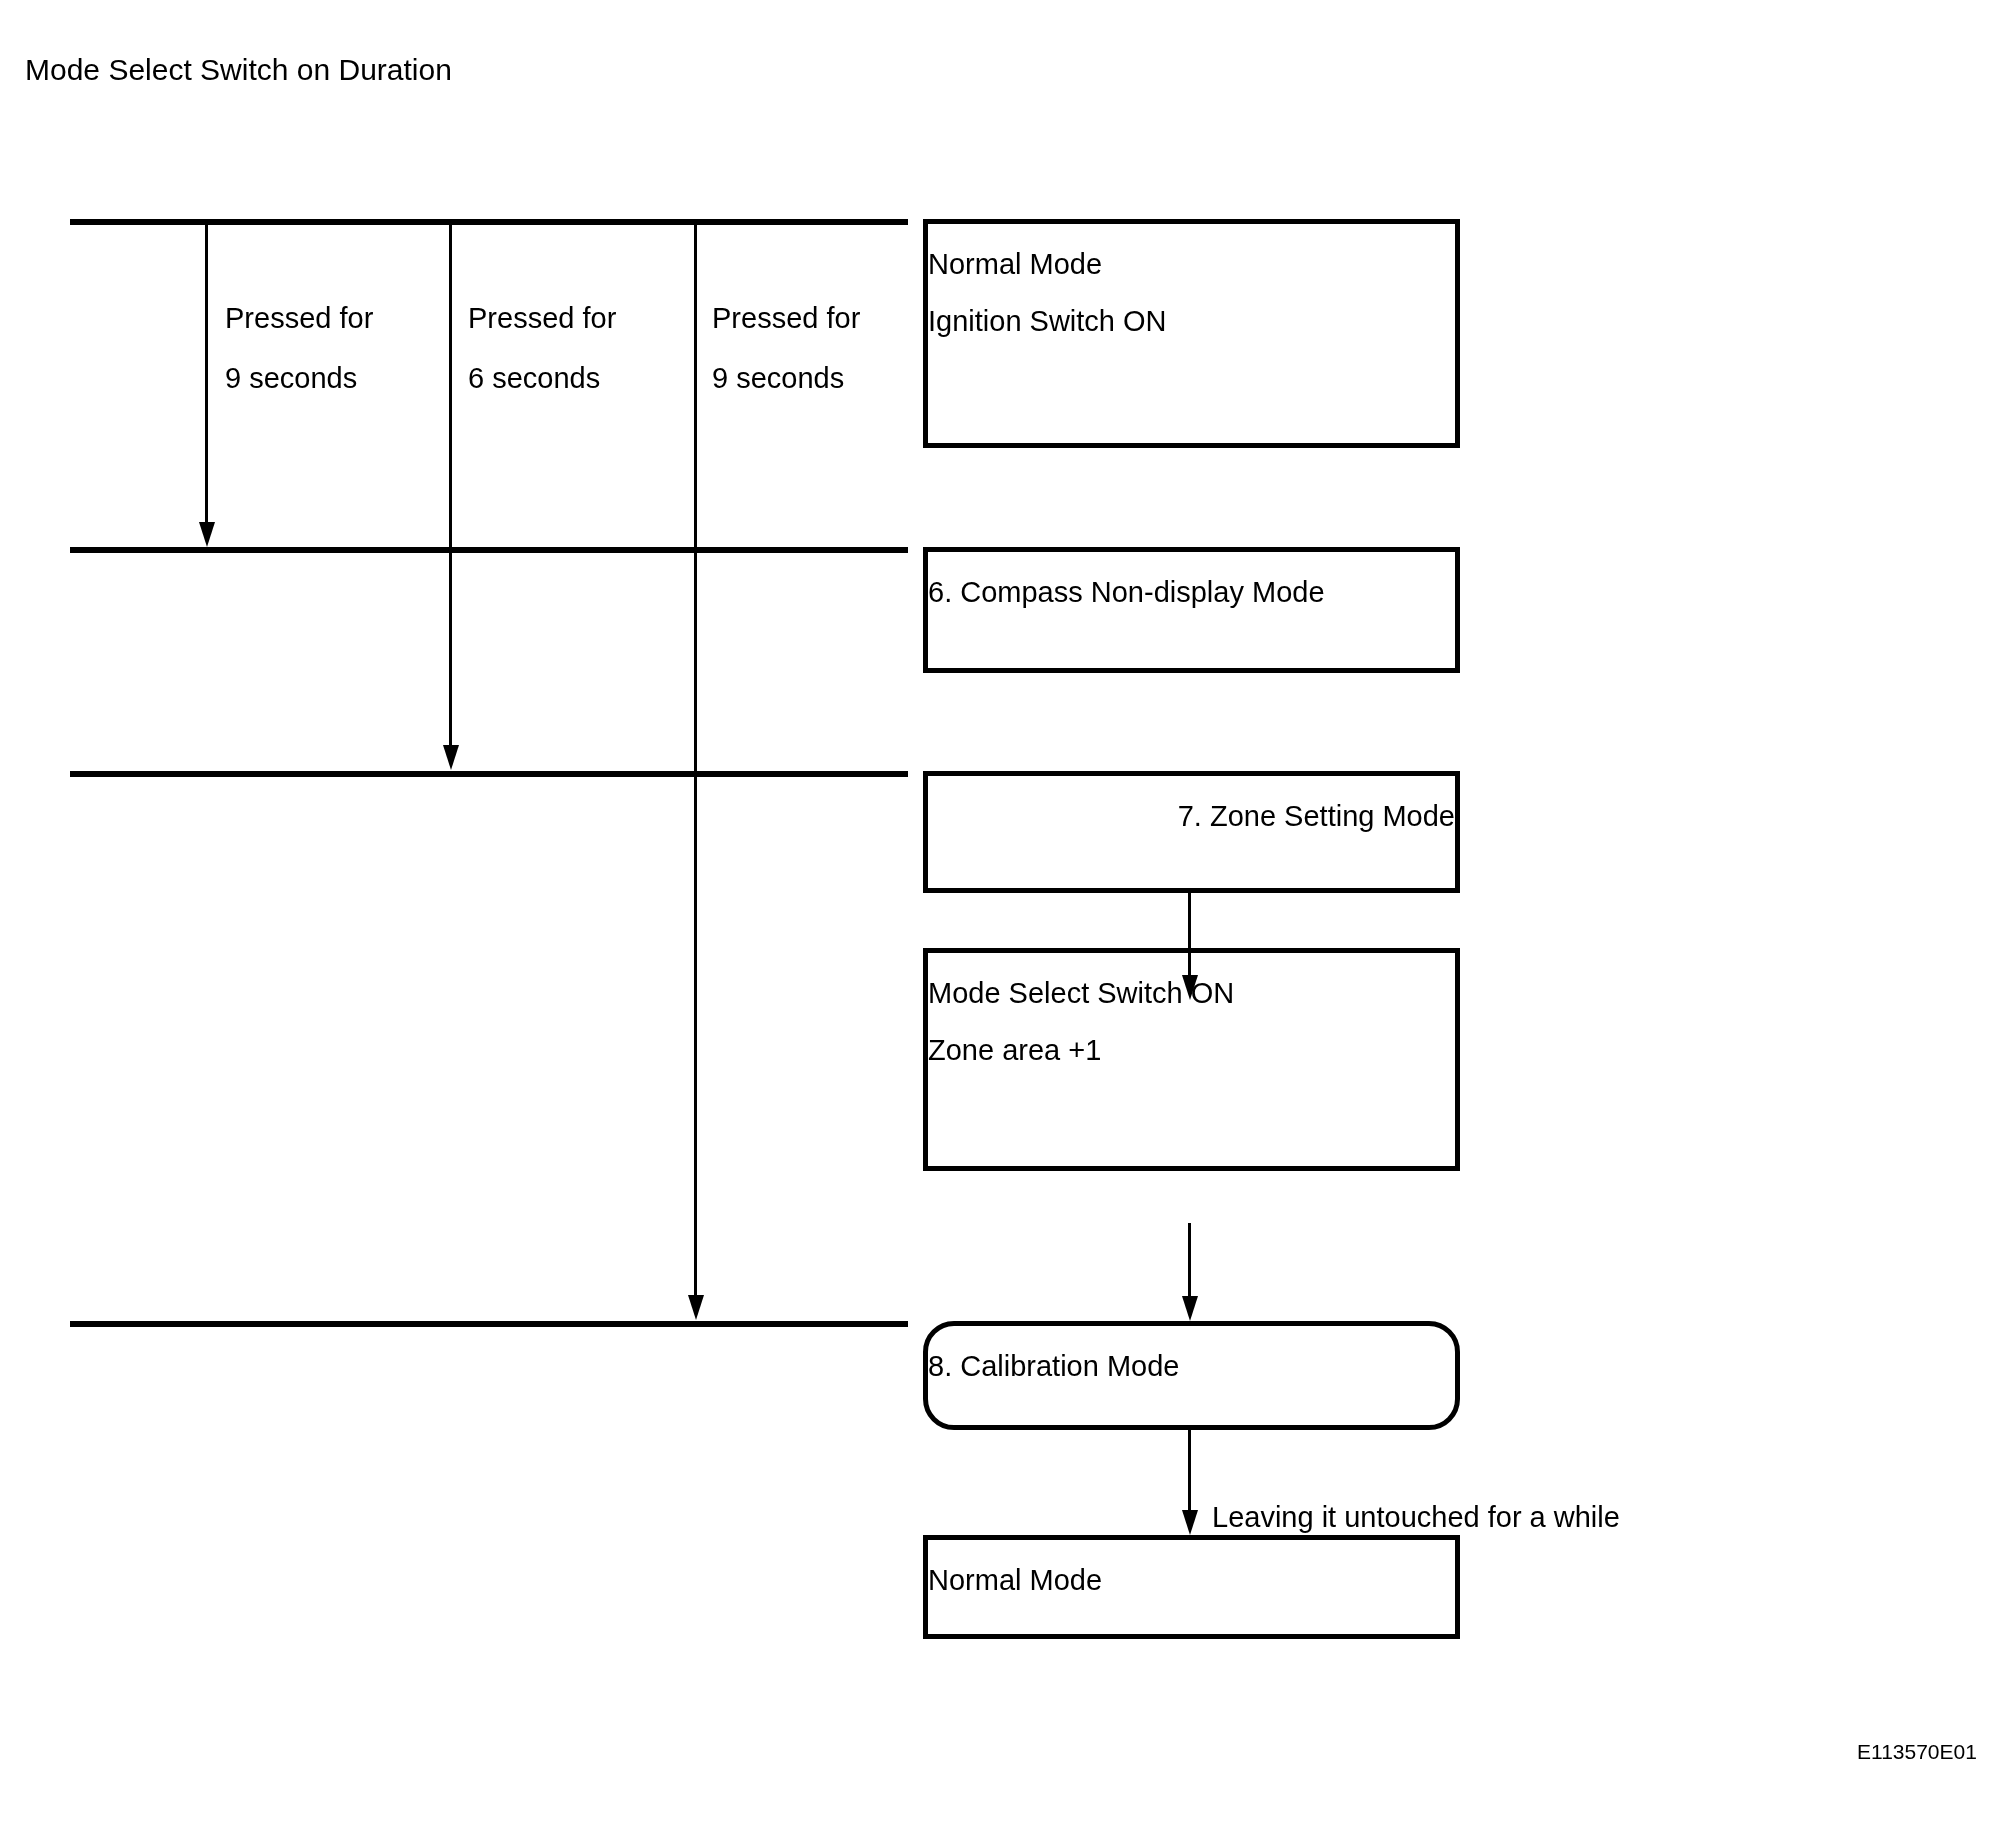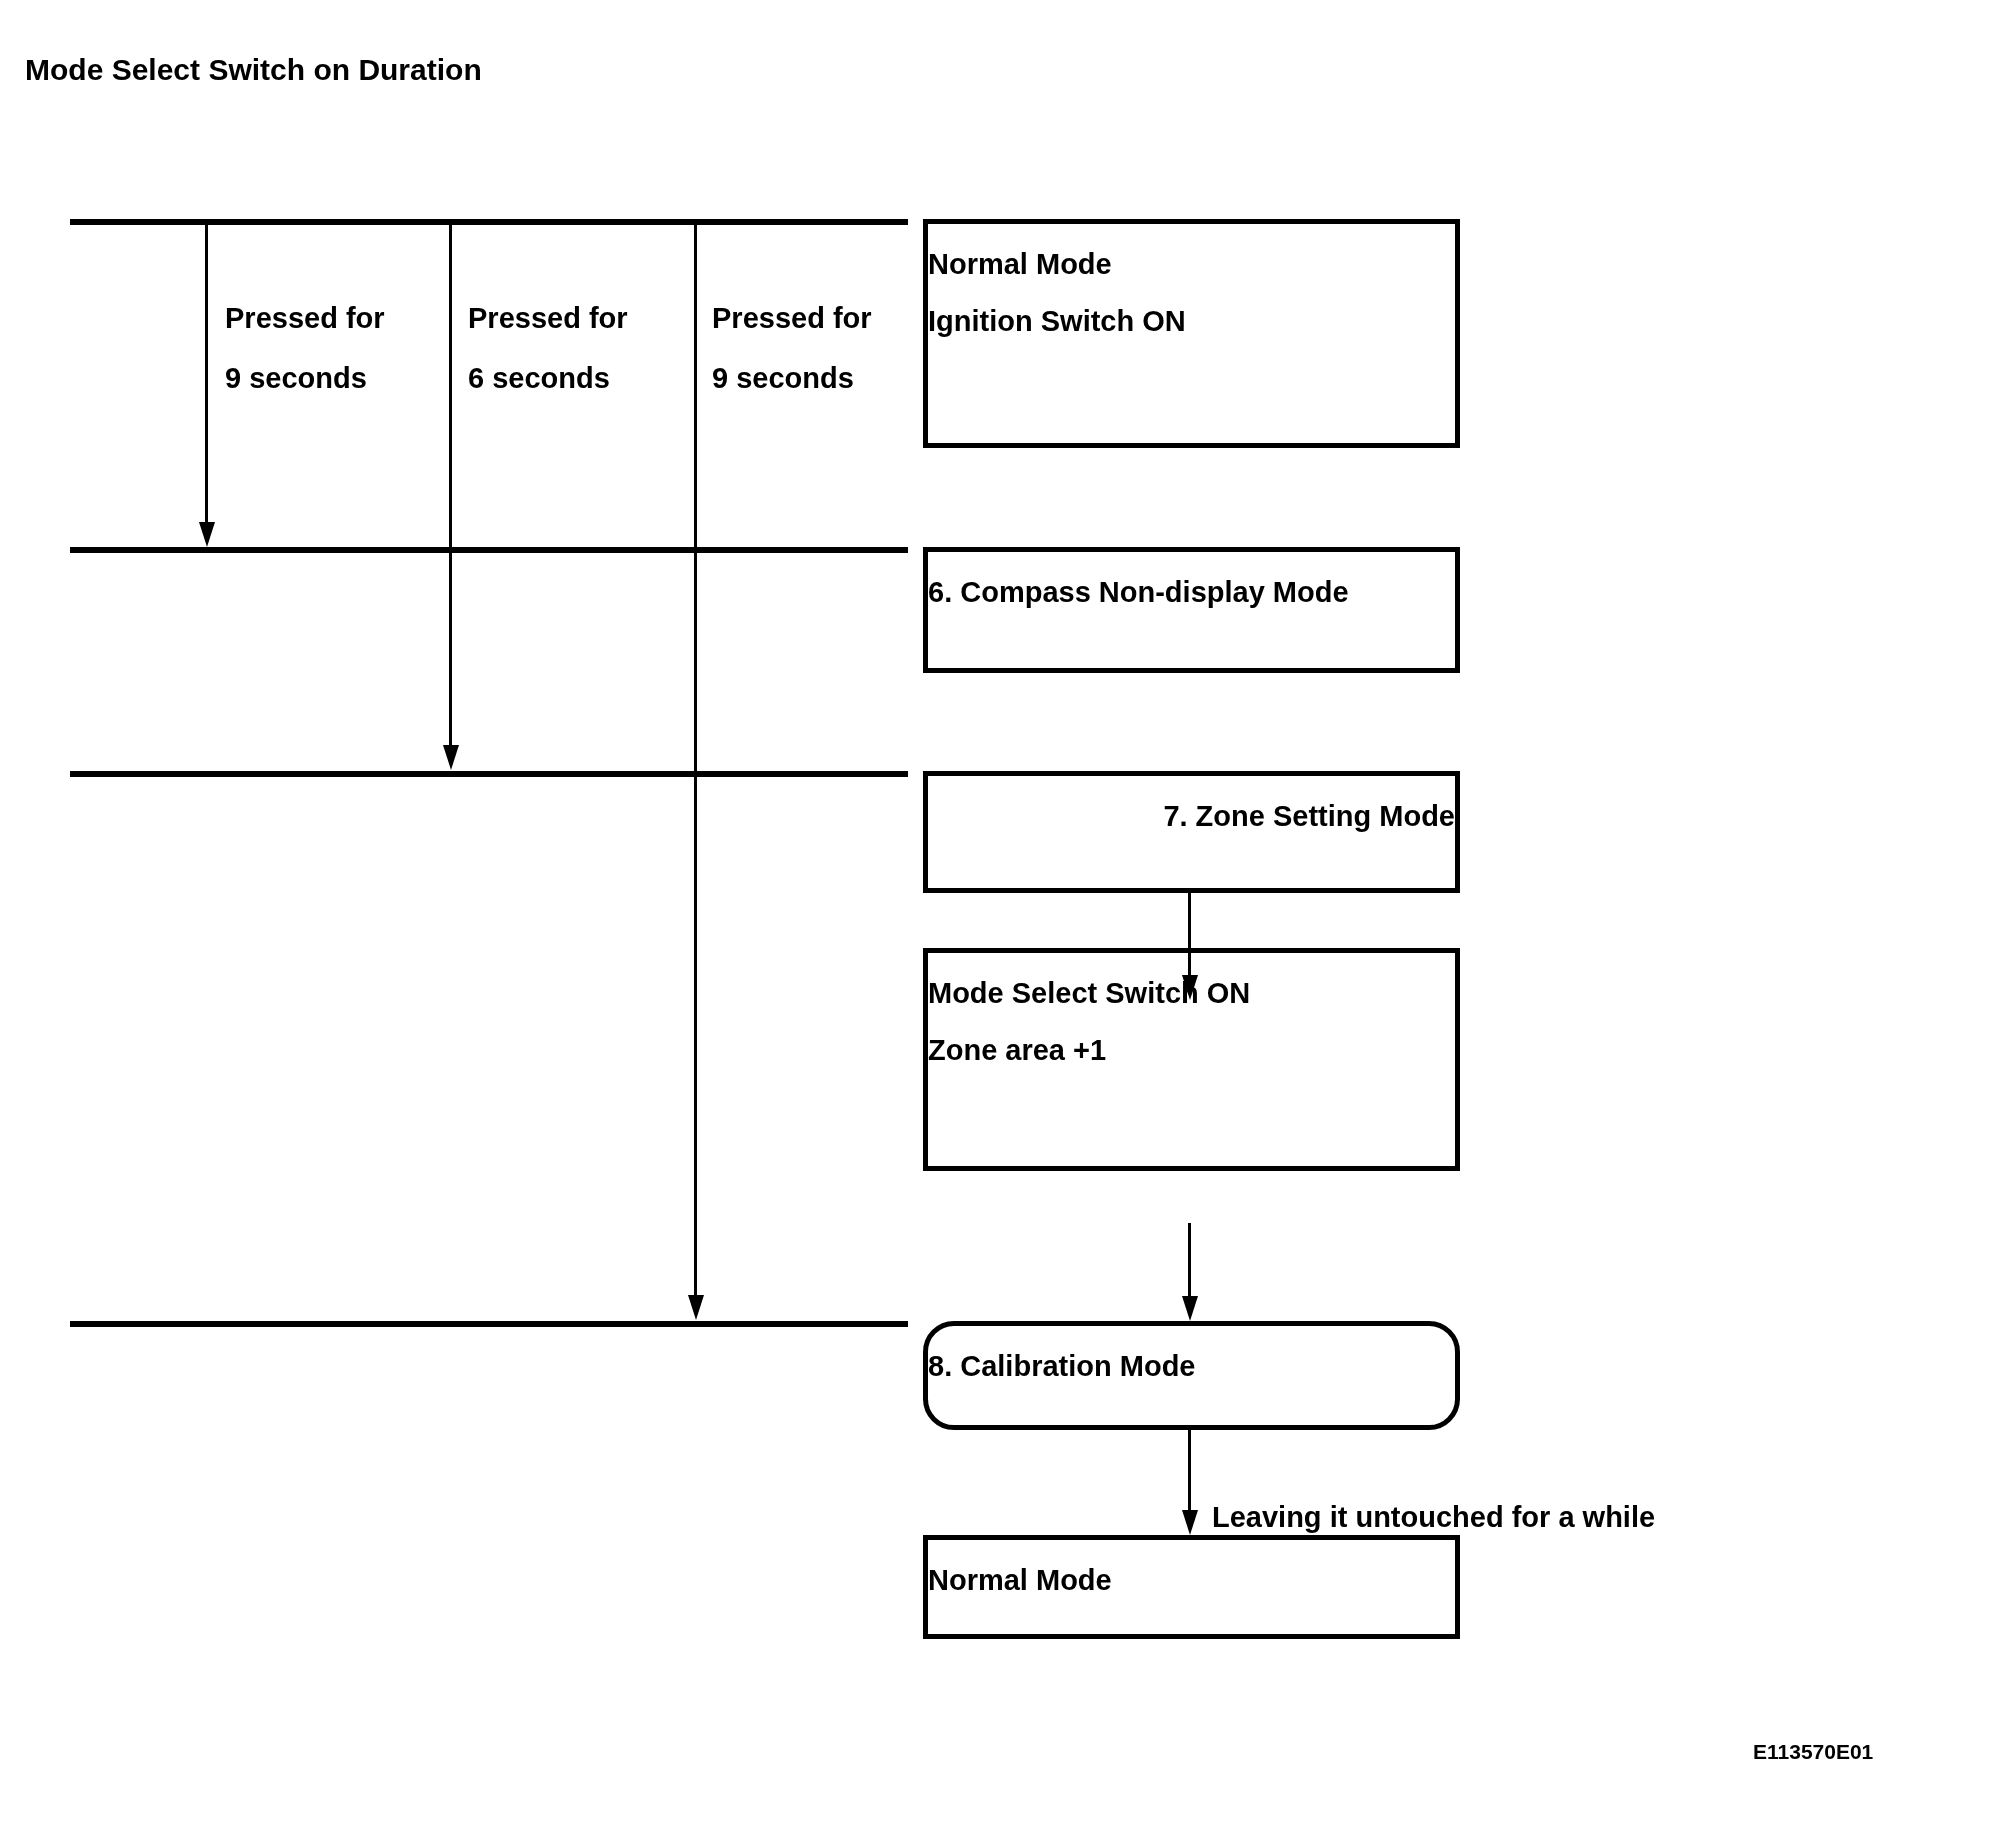--- a/index.html
+++ b/index.html
@@ -8,21 +8,20 @@
     background: #ffffff;
   }
   .canvas {
     position: relative;
     width: 1996px;
     height: 1831px;
     background: #ffffff;
     font-family: "Liberation Sans", "DejaVu Sans", sans-serif;
     color: #000000;
     overflow: hidden;
-    font-weight: bold;
   }
 
   .txt {
     position: absolute;
     font-size: 29px;
     line-height: 60px;
     white-space: nowrap;
     color: #000000;
   }
 
@@ -115,21 +114,21 @@
   #conn-select-to-calibration { top: 1223px; height: 73px; }
   #conn-calibration-to-normal { top: 1430px; height: 80px; }
 
   #arrow-side-label {
     left: 1212px;
     top: 1500px;
     line-height: 34px;
   }
 
   #figure-code {
-    left: 1753px;
+    left: 1857px;
     top: 1740px;
     font-size: 21px;
     line-height: 24px;
   }
 </style>
 </head>
 <body>
 
 <div class="canvas">
 

